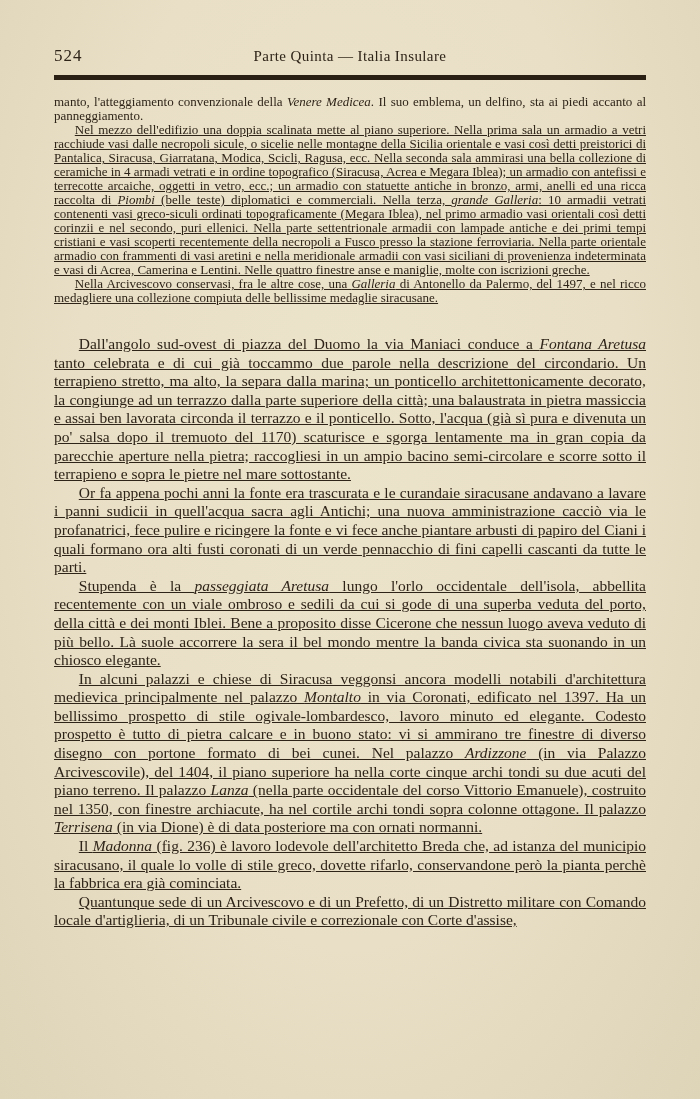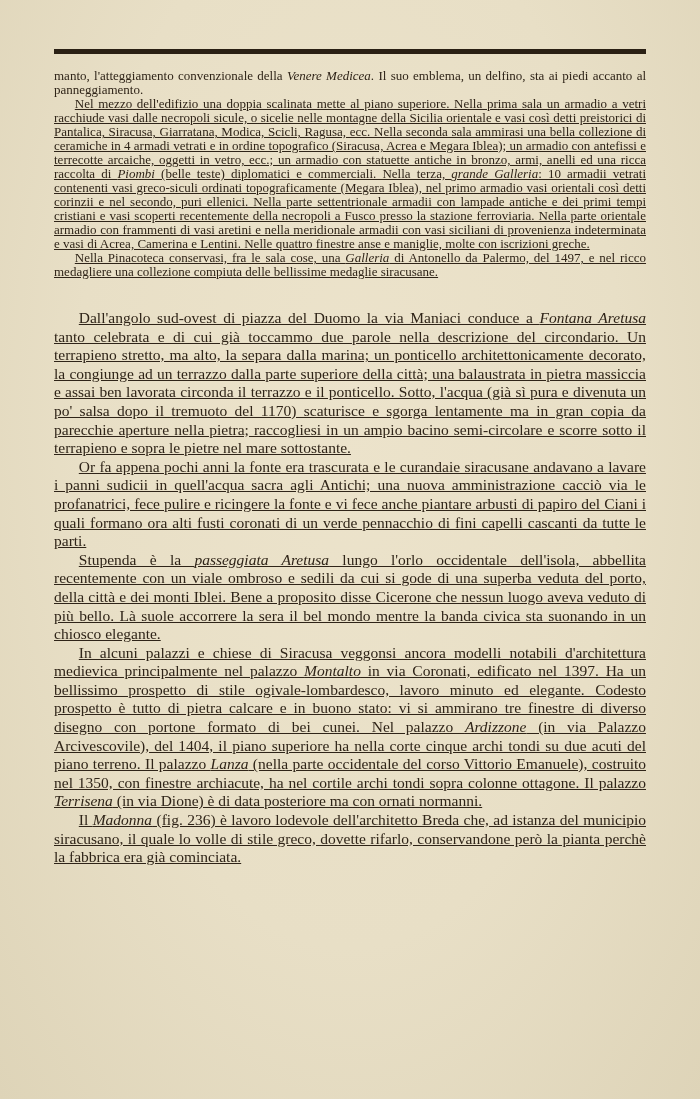--- a/index.html
+++ b/index.html
@@ -62,28 +62,33 @@
     line-height: 18.6px;
     margin-top: 30px;
   }
   p.indent { text-indent: 1.6em; text-decoration: underline; }
   i { font-style: italic; }
 </style>
 </head>
 <body>
 
 <div class="page">
+  <header class="page-header">
+    <span class="page-number">524</span>
+    <span class="running-title">Parte Quinta — Italia Insulare</span>
+  </header>
   <div class="header-rule"></div>
   <main class="page-body" id="page-body">
       <section class="text-section small">
         <p class=""><span>manto, l'atteggiamento convenzionale della </span><i>Venere Medicea</i><span>. Il suo emblema, un delfino, sta ai piedi accanto al panneggiamento.</span></p>
         <p class="indent"><span>Nel mezzo dell'edifizio una doppia scalinata mette al piano superiore. Nella prima sala un armadio a vetri racchiude vasi dalle necropoli sicule, o sicelie nelle montagne della Sicilia orientale e vasi così detti preistorici di Pantalica, Siracusa, Giarratana, Modica, Scicli, Ragusa, ecc. Nella seconda sala ammirasi una bella collezione di ceramiche in 4 armadi vetrati e in ordine topografico (Siracusa, Acrea e Megara Iblea); un armadio con antefissi e terrecotte arcaiche, oggetti in vetro, ecc.; un armadio con statuette antiche in bronzo, armi, anelli ed una ricca raccolta di </span><i>Piombi</i><span> (belle teste) diplomatici e commerciali. Nella terza, </span><i>grande Galleria</i><span>: 10 armadii vetrati contenenti vasi greco-siculi ordinati topograficamente (Megara Iblea), nel primo armadio vasi orientali così detti corinzii e nel secondo, puri ellenici. Nella parte settentrionale armadii con lampade antiche e dei primi tempi cristiani e vasi scoperti recentemente della necropoli a Fusco presso la stazione ferroviaria. Nella parte orientale armadio con frammenti di vasi aretini e nella meridionale armadii con vasi siciliani di provenienza indeterminata e vasi di Acrea, Camerina e Lentini. Nelle quattro finestre anse e maniglie, molte con iscrizioni greche.</span></p>
-        <p class="indent"><span>Nella Pinacoteca conservasi, fra le sala cose, una </span><i>Galleria</i><span> di Antonello da Palermo, del 1497, e nel ricco medagliere una collezione compiuta delle bellissime medaglie siracusane.</span></p>
+        <p class="indent"><span>Nella Arcivescovo conservasi, fra le altre cose, una </span><i>Galleria</i><span> di Antonello da Palermo, del 1497, e nel ricco medagliere una collezione compiuta delle bellissime medaglie siracusane.</span></p>
       </section>
       <section class="text-section normal">
         <p class="indent"><span>Dall'angolo sud-ovest di piazza del Duomo la via Maniaci conduce a </span><i>Fontana Aretusa</i><span> tanto celebrata e di cui già toccammo due parole nella descrizione del circondario. Un terrapieno stretto, ma alto, la separa dalla marina; un ponticello architettonicamente decorato, la congiunge ad un terrazzo dalla parte superiore della città; una balaustrata in pietra massiccia e assai ben lavorata circonda il terrazzo e il ponticello. Sotto, l'acqua (già sì pura e divenuta un po' salsa dopo il tremuoto del 1170) scaturisce e sgorga lentamente ma in gran copia da parecchie aperture nella pietra; raccogliesi in un ampio bacino semi-circolare e scorre sotto il terrapieno e sopra le pietre nel mare sottostante.</span></p>
         <p class="indent"><span>Or fa appena pochi anni la fonte era trascurata e le curandaie siracusane andavano a lavare i panni sudicii in quell'acqua sacra agli Antichi; una nuova amministrazione cacciò via le profanatrici, fece pulire e ricingere la fonte e vi fece anche piantare arbusti di papiro del Ciani i quali formano ora alti fusti coronati di un verde pennacchio di fini capelli cascanti da tutte le parti.</span></p>
         <p class="indent"><span>Stupenda è la </span><i>passeggiata Aretusa</i><span> lungo l'orlo occidentale dell'isola, abbellita recentemente con un viale ombroso e sedili da cui si gode di una superba veduta del porto, della città e dei monti Iblei. Bene a proposito disse Cicerone che nessun luogo aveva veduto di più bello. Là suole accorrere la sera il bel mondo mentre la banda civica sta suonando in un chiosco elegante.</span></p>
         <p class="indent"><span>In alcuni palazzi e chiese di Siracusa veggonsi ancora modelli notabili d'architettura medievica principalmente nel palazzo </span><i>Montalto</i><span> in via Coronati, edificato nel 1397. Ha un bellissimo prospetto di stile ogivale-lombardesco, lavoro minuto ed elegante. Codesto prospetto è tutto di pietra calcare e in buono stato: vi si ammirano tre finestre di diverso disegno con portone formato di bei cunei. Nel palazzo </span><i>Ardizzone</i><span> (in via Palazzo Arcivescovile), del 1404, il piano superiore ha nella corte cinque archi tondi su due acuti del piano terreno. Il palazzo </span><i>Lanza</i><span> (nella parte occidentale del corso Vittorio Emanuele), costruito nel 1350, con finestre archiacute, ha nel cortile archi tondi sopra colonne ottagone. Il palazzo </span><i>Terrisena</i><span> (in via Dione) è di data posteriore ma con ornati normanni.</span></p>
         <p class="indent"><span>Il </span><i>Madonna</i><span> (fig. 236) è lavoro lodevole dell'architetto Breda che, ad istanza del municipio siracusano, il quale lo volle di stile greco, dovette rifarlo, conservandone però la pianta perchè la fabbrica era già cominciata.</span></p>
+        <p class="indent"><span>Quantunque sede di un Arcivescovo e di un Prefetto, di un Distretto militare con Comando locale d'artiglieria, di un Tribunale civile e correzionale con Corte d'assise,</span></p>
       </section>
     </main>
 </div>
 
 </body></html>

